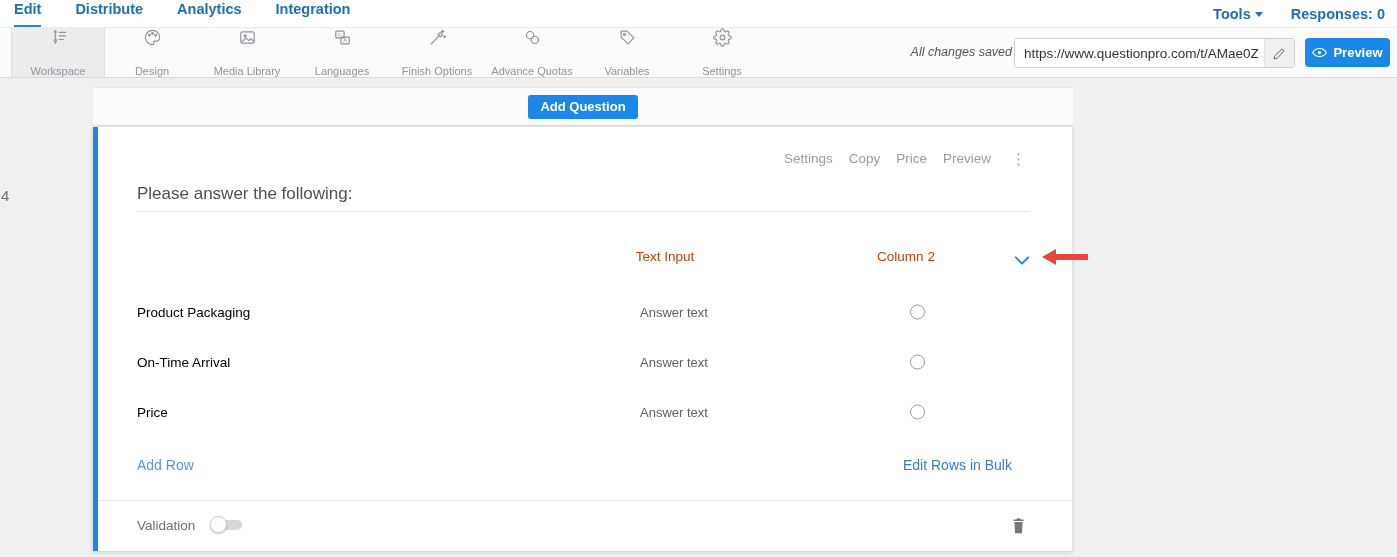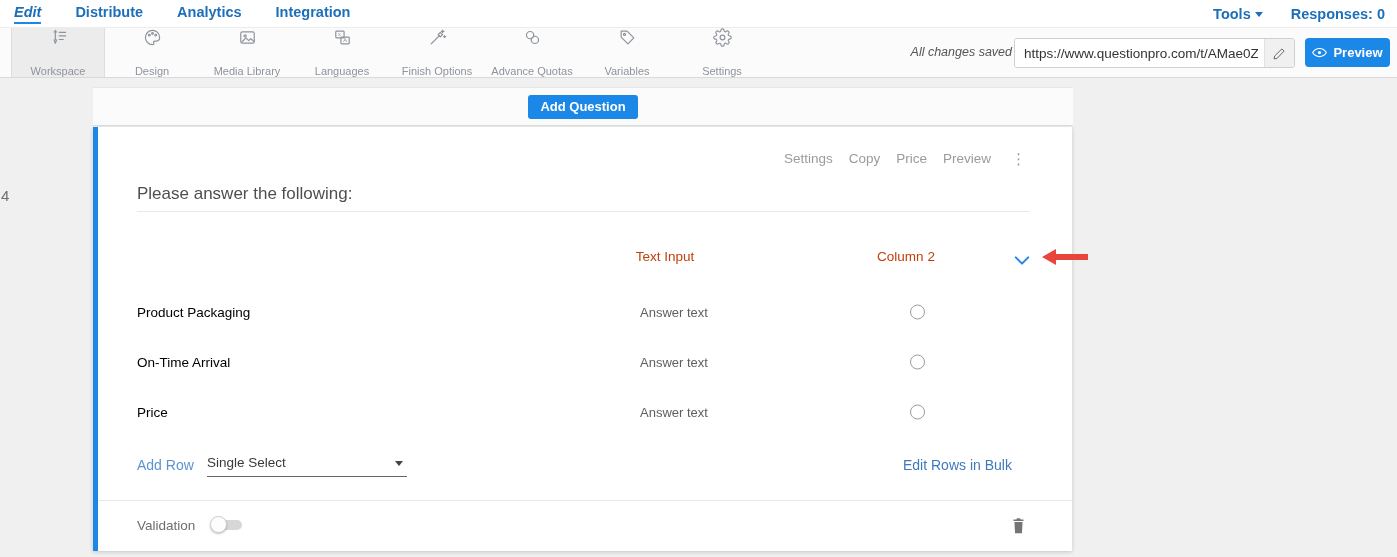--- a/index.html
+++ b/index.html
@@ -4,21 +4,21 @@
 <style>
   * { margin:0; padding:0; box-sizing:border-box; }
   html,body { width:1397px; height:557px; }
   body { font-family:"Liberation Sans", sans-serif; background:#f0f0f0; position:relative; overflow:hidden; }
   #stage { position:absolute; inset:0; width:1397px; height:557px; }
 
   
   .topnav { position:absolute; left:0; top:0; width:1397px; height:27px; background:#ffffff; display:flex; align-items:center; }
   .topnav-left { display:flex; gap:34px; padding-left:14px; }
   .navitem { font-size:14.5px; font-weight:700; color:#1c6fb8; cursor:pointer; }
-  .navitem.active { border-bottom:2px solid #1b87e6; padding-bottom:2px;font-style:italic; }
+  .navitem.active { border-bottom:2px solid #1b87e6; padding-bottom:8px; }
   .topnav-right { margin-left:auto; display:flex; gap:28px; padding-right:12px; align-items:center; }
   .caret-down { display:inline-block; width:0; height:0; border-left:4px solid transparent; border-right:4px solid transparent; border-top:5px solid #1c6fb8; margin-left:4px; vertical-align:middle; }
 
   
   .toolbar { position:absolute; left:0; top:27px; width:1397px; height:51px; background:#fbfbfb; border-top:1px solid #ececec; border-bottom:1px solid #d9d9d9; }
   .tool { position:absolute; top:0; height:49px; width:94px; display:flex; flex-direction:column; align-items:center; justify-content:center; gap:18px; cursor:pointer; }
   .tool svg { width:21px; height:21px; stroke:#8e939c; fill:none; stroke-width:1.5; stroke-linecap:round; stroke-linejoin:round; }
   .tool .tlabel { font-size:11px; color:#8e939c; white-space:nowrap; }
   .tool.active { background:#ececec; border-left:1px solid #dedede; border-right:1px solid #dedede; }
   .savedtxt { position:absolute; top:17px; font-style:italic; font-size:12.5px; color:#555; }
@@ -213,24 +213,20 @@
     <span class="rowlabel" style="top:235px">On-Time Arrival</span>
     <span class="anstext" style="top:235px">Answer text</span>
     <span class="radio" style="top:235px"></span>
 
     <span class="rowlabel" style="top:285px">Price</span>
     <span class="anstext" style="top:285px">Answer text</span>
     <span class="radio" style="top:285px"></span>
 
 
     <span class="addrow">Add Row</span>
-    <div class="rowtype">
-      <span class="rtval">Single Select</span>
-      <span class="rtarrow"></span>
-    </div>
     <span class="editbulk">Edit Rows in Bulk</span>
 
     <div class="vdivider"></div>
     <span class="vlabel">Validation</span>
     <div class="toggle">
       <span class="track"></span>
       <span class="knob"></span>
     </div>
     <span class="trash-solid">
       <svg viewBox="0 0 24 27">

